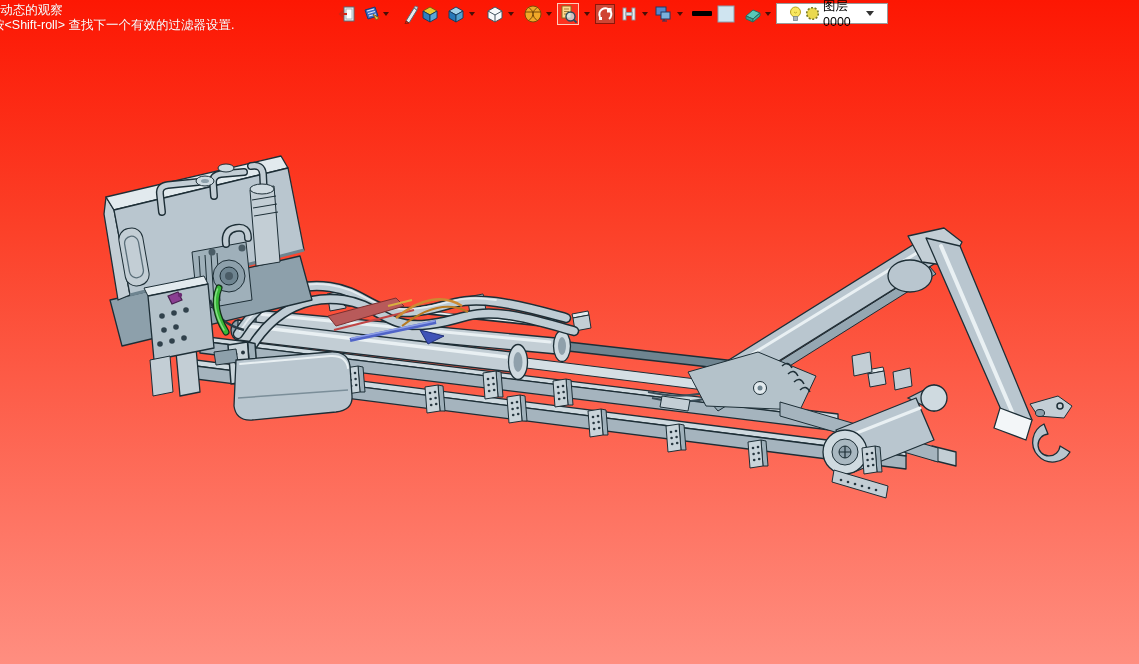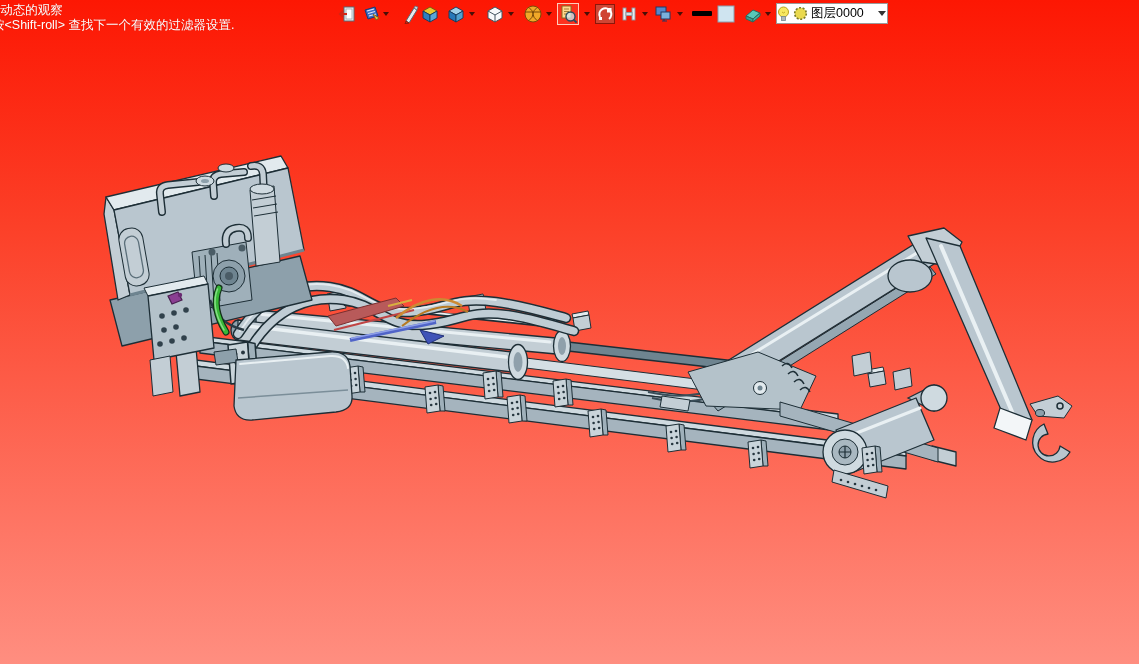--- a/index.html
+++ b/index.html
@@ -9,21 +9,21 @@
   
   .status{position:absolute;color:#fff;font-size:12.5px;line-height:15px;white-space:pre;text-shadow:0 0 1px rgba(120,0,0,.35);}
   #st1{top:3px;left:-4px;}
   #st2{top:18px;left:-8px;}
   
   .tbicon{position:absolute;top:4px;width:20px;height:20px;}
   .tbicon svg{display:block;}
   .dd{position:absolute;top:12px;width:0;height:0;border-left:3.5px solid transparent;border-right:3.5px solid transparent;border-top:4.5px solid #4a0e06;}
   .pressed{background:#cf4534;border:1px solid #8a170b;box-sizing:border-box;}
   .selbox{outline:1px solid rgba(255,235,220,.85);outline-offset:0;background:rgba(255,255,255,.10);}
-  #layercombo{position:absolute;left:776px;top:3px;width:112px;height:21px;background:#fff;border:1px solid #9a9a9a;box-sizing:border-box;display:flex;align-items:center;gap:3px;padding:0 0;cursor:default;}
+  #layercombo{position:absolute;left:776px;top:3px;width:112px;height:21px;background:#fff;border:1px solid #9a9a9a;box-sizing:border-box;display:flex;align-items:center;gap:3px;padding:0 12px;cursor:default;}
   #layercombo .lbl{font-size:12.5px;color:#000;flex:1;}
   #combo-arrow{width:0;height:0;border-left:4px solid transparent;border-right:4px solid transparent;border-top:5px solid #333;margin-right:1px;}
   
   #model{position:absolute;left:0;top:0;}
   .o{stroke:#1d2e36;stroke-width:1.3;stroke-linejoin:round;}
   .o1{stroke:#1d2e36;stroke-width:1;stroke-linejoin:round;}
   .b{fill:#b9c6cf;} .l{fill:#c3ced5;} .l2{fill:#cfdae0;} .l3{fill:#e2eaee;}
   .m{fill:#a5b4be;} .d{fill:#8da0ab;} .d2{fill:#6e8490;} .w{fill:#f3f6f8;}
   .ln{fill:none;stroke:#1d2e36;}
   .hi{fill:none;stroke:#e9f0f3;stroke-linecap:round;}

